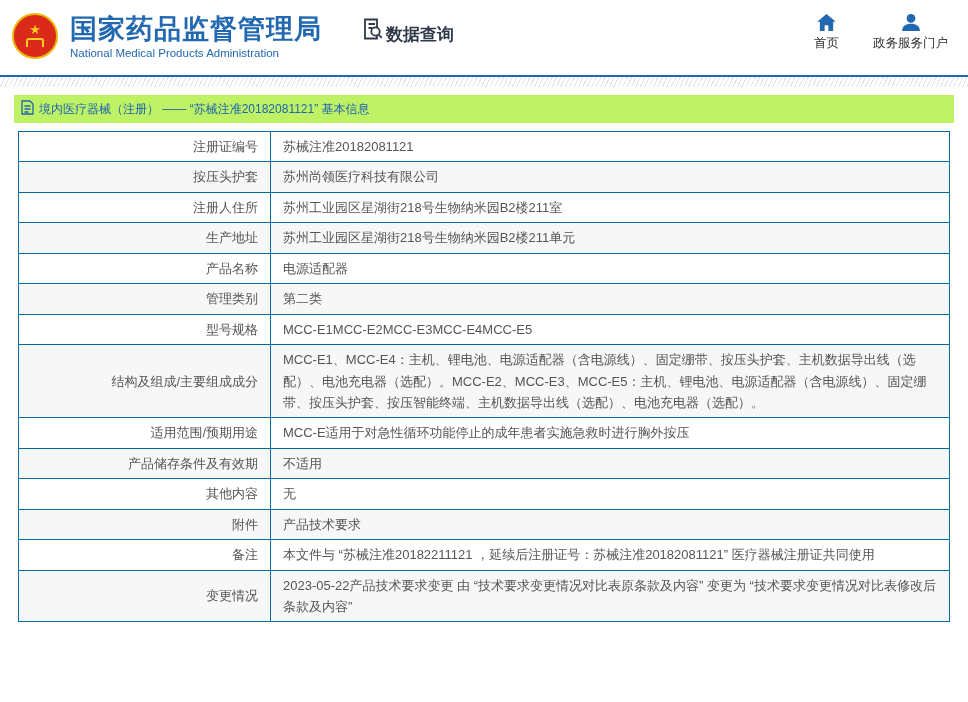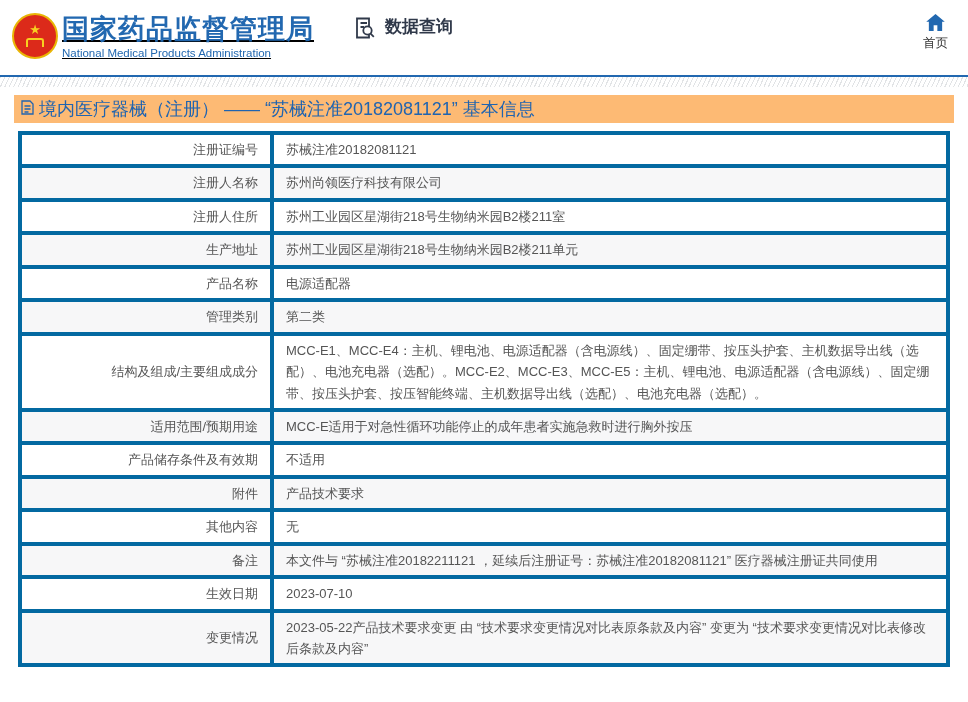--- a/index.html
+++ b/index.html
@@ -28,33 +28,32 @@
     flex: 0 0 auto;
     margin-top: -4px;
   }
   .emblem .star { color: #f7d020; font-size: 13px; line-height: 12px; }
   .emblem .gate {
     width: 18px; height: 9px;
     border: 2px solid #f7d020; border-bottom: none;
     border-radius: 3px 3px 0 0;
     margin-top: 2px;
   }
-  .org { margin-left: 4px; margin-top: -2px; text-decoration: underline; }
+  .org { margin-left: 12px; margin-top: -2px; }
   .org-cn {
     font-size: 27px; font-weight: bold;
     color: #2268b0; letter-spacing: 1px;
     line-height: 30px;
   }
   .org-en { font-size: 11.5px; color: #2268b0; margin-top: 3px; }
 
   .app-title {
-    display: flex; align-items: flex-start;
+    display: flex; align-items: flex-end;
     margin-left: 38px; margin-top: -14px;
-    gap: 7px;
-    font-family: Liberation Mono, monospace;
+    gap: 0;
   }
   .app-title-text { font-size: 17px; color: #30394a; font-weight: 600; }
 
   .header-nav {
     margin-left: auto;
     display: flex; gap: 34px;
     margin-top: -10px;
   }
   .nav-item {
     display: flex; flex-direction: column; align-items: center;
@@ -70,39 +69,39 @@
       115deg,
       rgba(120,130,140,0.22) 0px, rgba(120,130,140,0.22) 1px,
       rgba(255,255,255,0) 1px, rgba(255,255,255,0) 4px);
   }
 
   
   .content { padding: 8px 14px 0 14px; }
 
   .page-title-bar {
     height: 28px;
-    background: #fdba74;
+    background: #bef264;
     display: flex; align-items: center;
     gap: 5px;
     padding-left: 7px;
     color: #2064b0;
-    font-size: 18px;
+    font-size: 12px;
   }
   .doc-icon { flex: 0 0 auto; }
 
   
   table.info {
     border-collapse: collapse;
     table-layout: fixed;
     width: 932px;
     margin: 8px 0 0 4px;
     border: 1px solid #c6c6cd;
   }
   table.info td {
-    border: 4px solid #0369a1;
+    border: 1px solid #0369a1;
     font-size: 13px;
     color: #555;
     padding: 4px 12px;
     line-height: 1.65;
     vertical-align: middle;
     word-break: break-all;
   }
   table.info td.label {
     width: 252px;
     text-align: right;
@@ -134,20 +133,29 @@
   </div>
   <div class="header-nav">
     <div class="nav-item">
       <span>
         <svg width="19" height="17" viewBox="0 0 24 22" fill="#2268b0">
           <path d="M12 0l12 10h-3.4v12h-6.2v-7.4h-4.8V22H3.4V10H0z"></path>
         </svg>
       </span>
       <span class="nav-label">首页</span>
     </div>
+    <div class="nav-item">
+      <span>
+        <svg width="18" height="17" viewBox="0 0 22 21" fill="#2268b0">
+          <circle cx="11" cy="5.4" r="5.4"></circle>
+          <path d="M0 21c0-6 4.8-9 11-9s11 3 11 9z"></path>
+        </svg>
+      </span>
+      <span class="nav-label">政务服务门户</span>
+    </div>
   </div>
 </div>
 
 <div class="blue-line"></div>
 <div class="hatch"></div>
 
 <div class="content">
 
   <div class="page-title-bar">
     <span class="doc-icon">
@@ -159,68 +167,68 @@
     <span>境内医疗器械（注册） —— “苏械注准20182081121” 基本信息</span>
   </div>
 
   <table class="info">
     <tbody>
       <tr>
         <td class="label">注册证编号</td>
         <td>苏械注准20182081121</td>
       </tr>
       <tr>
-        <td class="label">注册人名称</td>
+        <td class="label">按压头护套</td>
         <td>苏州尚领医疗科技有限公司</td>
       </tr>
       <tr>
         <td class="label">注册人住所</td>
         <td>苏州工业园区星湖街218号生物纳米园B2楼211室</td>
       </tr>
       <tr>
         <td class="label">生产地址</td>
         <td>苏州工业园区星湖街218号生物纳米园B2楼211单元</td>
       </tr>
       <tr>
         <td class="label">产品名称</td>
         <td>电源适配器</td>
       </tr>
       <tr>
         <td class="label">管理类别</td>
         <td>第二类</td>
       </tr>
       <tr>
+        <td class="label">型号规格</td>
+        <td>MCC-E1MCC-E2MCC-E3MCC-E4MCC-E5</td>
+      </tr>
+      <tr>
         <td class="label">结构及组成/主要组成成分</td>
         <td>MCC-E1、MCC-E4：主机、锂电池、电源适配器（含电源线）、固定绷带、按压头护套、主机数据导出线（选配）、电池充电器（选配）。MCC-E2、MCC-E3、MCC-E5：主机、锂电池、电源适配器（含电源线）、固定绷带、按压头护套、按压智能终端、主机数据导出线（选配）、电池充电器（选配）。</td>
       </tr>
       <tr>
         <td class="label">适用范围/预期用途</td>
         <td>MCC-E适用于对急性循环功能停止的成年患者实施急救时进行胸外按压</td>
       </tr>
       <tr>
         <td class="label">产品储存条件及有效期</td>
         <td>不适用</td>
       </tr>
       <tr>
+        <td class="label">其他内容</td>
+        <td>无</td>
+      </tr>
+      <tr>
         <td class="label">附件</td>
         <td>产品技术要求</td>
       </tr>
       <tr>
-        <td class="label">其他内容</td>
-        <td>无</td>
-      </tr>
-      <tr>
         <td class="label">备注</td>
         <td>本文件与 “苏械注准20182211121 ，延续后注册证号：苏械注准20182081121” 医疗器械注册证共同使用</td>
       </tr>
       <tr>
-        <td class="label">生效日期</td>
-        <td>2023-07-10</td>
-      </tr>
-      <tr>
         <td class="label">变更情况</td>
         <td>2023-05-22产品技术要求变更 由 “技术要求变更情况对比表原条款及内容” 变更为 “技术要求变更情况对比表修改后条款及内容”</td>
       </tr>
 
     </tbody>
   </table>
 
 </div>
 
 </body></html>

